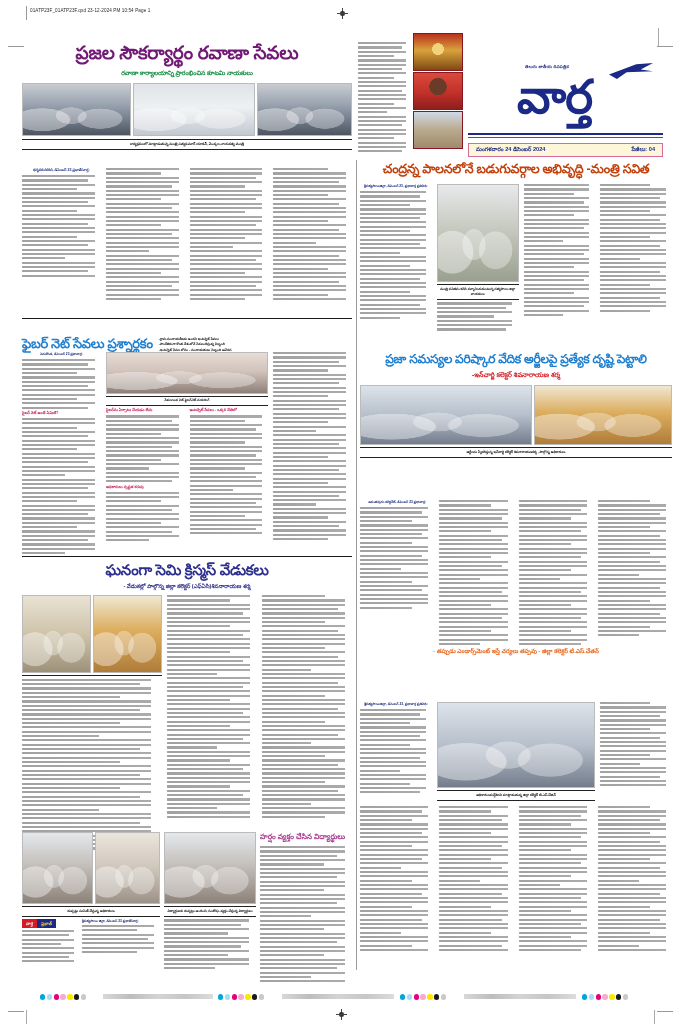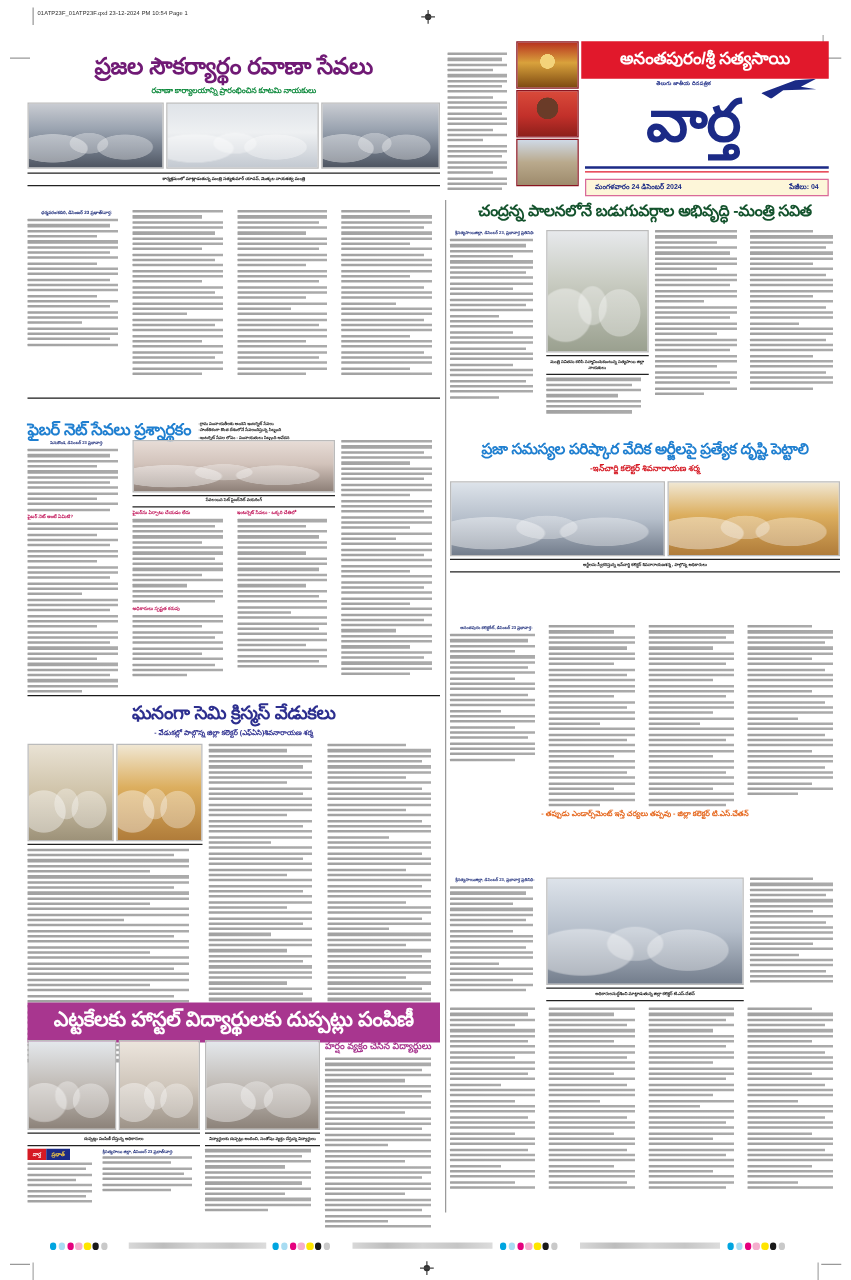--- a/index.html
+++ b/index.html
@@ -76,21 +76,21 @@
     position:absolute; left:55px; top:110px; width:195px; height:14px;
     background:#fdf6d9; border:.8px solid #d96a9a;
     display:flex; align-items:center; justify-content:space-between;
     padding:0 7px; font-size:5.6px; font-weight:bold; color:#1b2a86;
   }
 
   
   .hl { text-align:center; font-weight:bold; white-space:nowrap; }
   .hl-green { color:#701a75; font-size:18.5px; letter-spacing:-.3px; }
   .hl-green-sub { color:#0f8a3d; font-size:6.2px; font-weight:bold; letter-spacing:-.1px; }
-  .hl-red { color:#14532d; font-size:12.6px; letter-spacing:-.3px; }
+  .hl-red { color:#c2410c; font-size:12.6px; letter-spacing:-.3px; }
   .hl-blue { color:#1f7fd0; font-size:13px; letter-spacing:-.3px; }
   .hl-blue2 { color:#2d2f8f; font-size:14.8px; letter-spacing:-.3px; }
   .hl-red-sub { color:#d51a24; font-size:6.6px; font-weight:bold; }
   .hl-purple-sub { color:#2d2f8f; font-size:5.6px; font-weight:bold; }
   .hl-orange { color:#e5651a; font-size:13.6px; letter-spacing:-.3px; line-height:15.5px;}
   .hl-orange-sub { color:#e5651a; font-size:5.9px; font-weight:bold; }
   .hl-banner {
     background:#a8368f; color:#fff; font-size:16.5px; font-weight:bold;
     padding:5px 8px; text-align:center; letter-spacing:-.3px; white-space:nowrap;
   }
@@ -161,21 +161,20 @@
   <div class="tick-l"></div>
   <div class="tick-r"></div>
   <div class="edge-r"></div>
 
   <div class="masthead">
     <div class="mh-photos">
       <div class="mh-ph mh-ph1"></div>
       <div class="mh-ph mh-ph2"></div>
       <div class="mh-ph mh-ph3"></div>
     </div>
-    <div class="mh-red">అనంతపురం/శ్రీ సత్యసాయి</div>
     <div class="mh-tag">తెలుగు జాతీయ దినపత్రిక</div>
     <div class="mh-swoosh"></div>
     <div class="mh-logo">వార్త</div>
     <div class="mh-rule1"></div>
     <div class="mh-rule2"></div>
     <div class="datebar">
       <span>మంగళవారం  24  డిసెంబర్  2024</span>
       <span>పేజీలు: 04</span>
     </div>
   </div>
@@ -690,23 +689,20 @@
           <span class="ln"></span>
           <span class="ln"></span>
         <span class="ln s3"></span>
           <span class="ln"></span>
           <span class="ln"></span>
           <span class="ln s1"></span>
       </div>
     </div>
   </div>
 
-  <div style="position:absolute;left:22px;top:802px;width:330px;">
-    <div class="hl-banner">ఎట్టకేలకు హాస్టల్ విద్యార్థులకు దుప్పట్లు పంపిణీ</div>
-  </div>
 
   <div style="position:absolute;left:22px;top:832px;width:330px;display:flex;gap:4px;">
     <div style="flex:1.5;">
       <div style="display:flex;gap:2px;height:72px;">
         <div class="photo ph-dist" style="flex:1.1;"></div>
         <div class="photo ph-off2" style="flex:1;"></div>
       </div>
       <div class="rule-thin" style="margin-top:2px;"></div>
       <div class="caption" style="margin-top:2px;font-size:3.4px;">దుప్పట్లు పంపిణీ చేస్తున్న అధికారులు</div>
       <div class="rule-thin" style="margin-top:2px;"></div>

